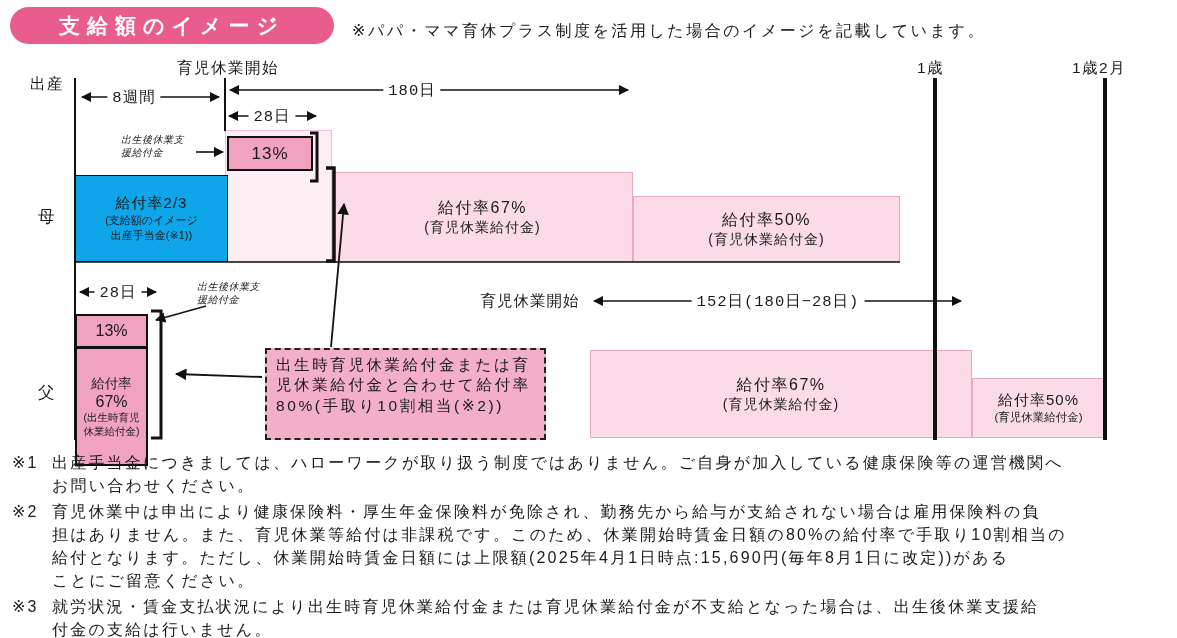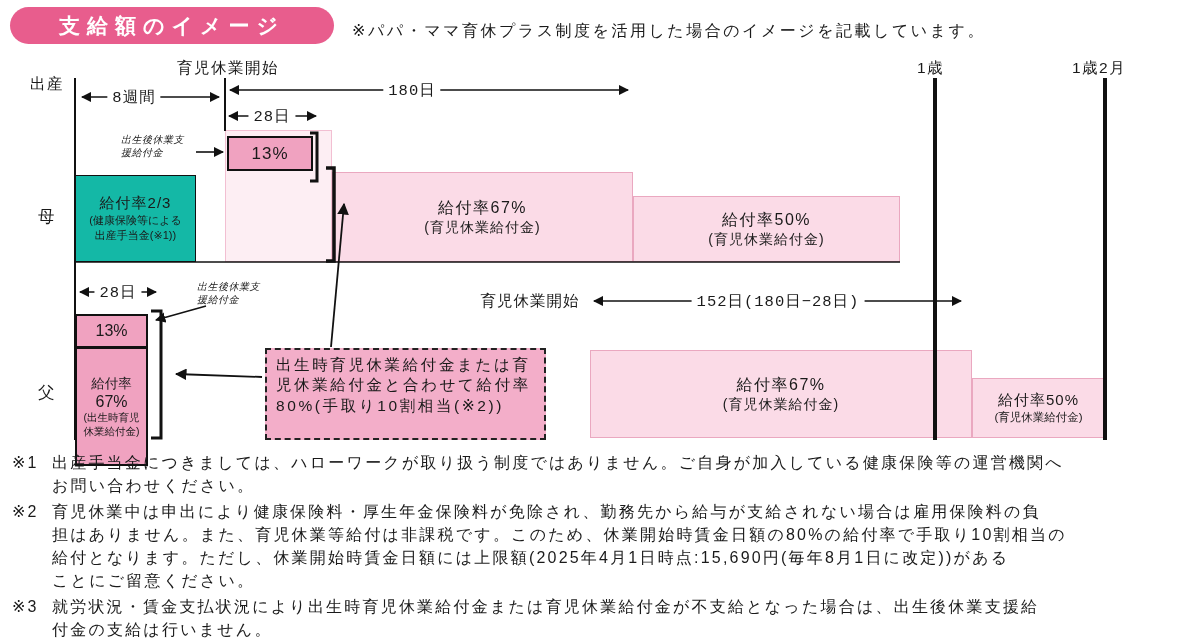--- a/index.html
+++ b/index.html
@@ -50,22 +50,22 @@
   .row-m { left:38px; top:206px; }
   .row-f { left:38px; top:382px; }
 
   
   .bx {
     position:absolute; display:flex; flex-direction:column;
     align-items:center; justify-content:center; text-align:center; z-index:1;
   }
   .m28 { left:225px; top:130px; width:107px; height:132px;
          background:var(--pale-pink,#fdeef3); border:1px solid #f2bfd2; }
-  .m23 { left:75px; top:175px; width:121px; height:87px;
-         background:#14b8a6; border:1.5px solid #111; }
+  .m23 { left:75px; top:175px; width:153px; height:87px;
+         background:#0ea5e9; border:1.5px solid #111; }
   .m23 .t { font-size:15px; letter-spacing:1px; }
   .m23 .s { font-size:11px; line-height:1.35; }
   .m13 { left:227px; top:136px; width:86px; height:35px;
          background:var(--dark-pink,#f0a2c0); border:2.5px solid #111; font-size:17px; letter-spacing:1px; }
   .m67 { left:332px; top:172px; width:301px; height:90px;
          background:var(--light-pink,#fbdbe7); border:1px solid #eaa8c0; }
   .m50 { left:633px; top:196px; width:267px; height:66px;
          background:var(--light-pink,#fbdbe7); border:1px solid #eaa8c0; }
   .m67 .t, .m50 .t, .f67b .t { font-size:16px; letter-spacing:1.5px; }
   .m67 .s, .m50 .s, .f67b .s { font-size:14px; letter-spacing:1px; }
@@ -112,21 +112,21 @@
   <div class="abs tl tl-leave">育児休業開始</div>
   <div class="abs tl tl-1y">1歳</div>
   <div class="abs tl tl-1y2m">1歳2月</div>
 
   <div class="abs rowlab row-m">母</div>
   <div class="abs rowlab row-f">父</div>
 
   <div class="abs bx m28"></div>
   <div class="abs bx m23">
     <div class="t">給付率2/3</div>
-    <div class="s">(健康保険等による</div>
+    <div class="s">(支給額のイメージ</div>
     <div class="s">出産手当金(※1))</div>
   </div>
   <div class="abs bx m13">
     <div>13%</div>
   </div>
   <div class="abs bx m67">
     <div class="t">給付率67%</div>
     <div class="s">(育児休業給付金)</div>
   </div>
   <div class="abs bx m50">

